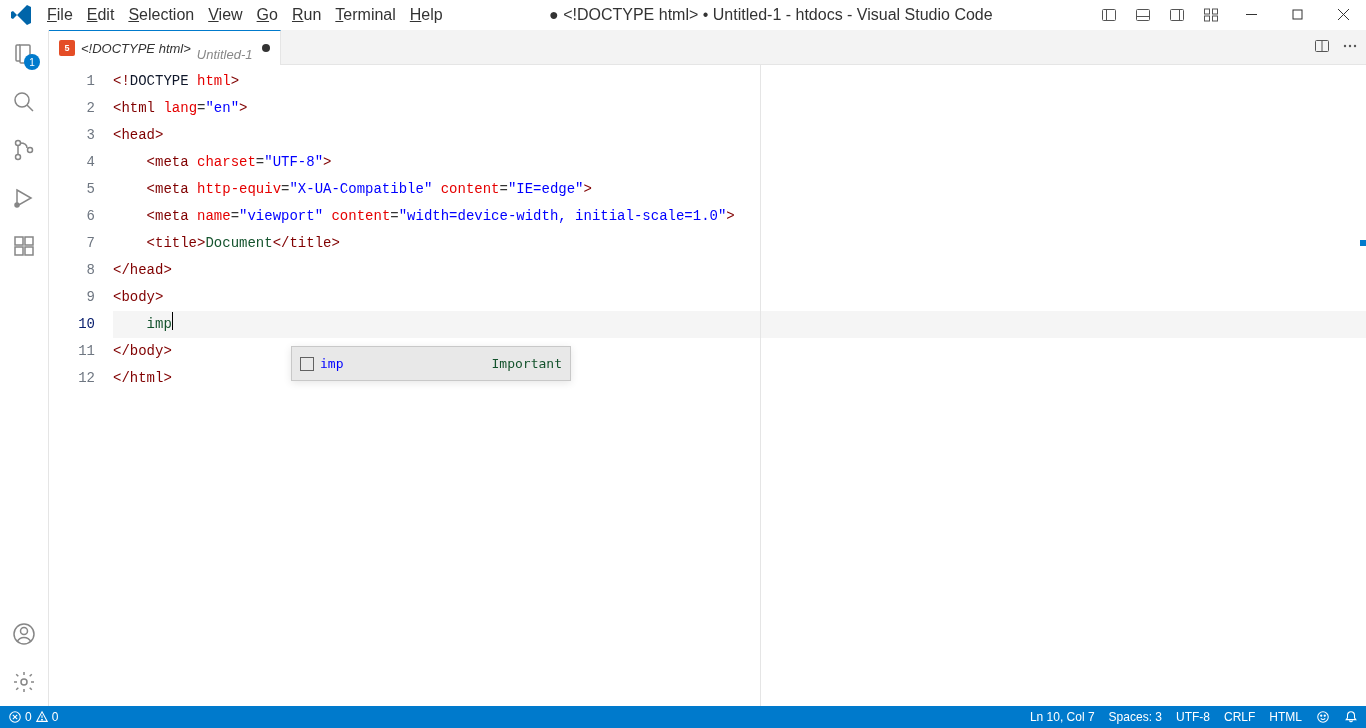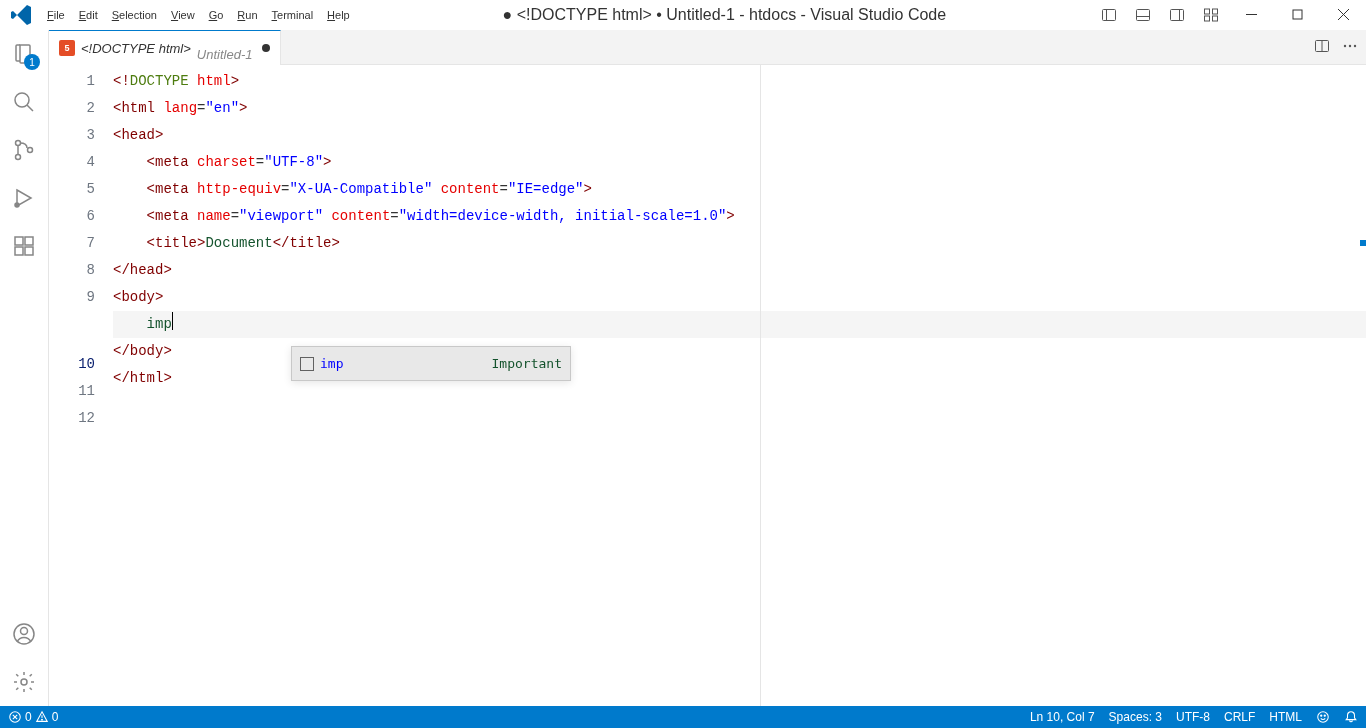--- a/index.html
+++ b/index.html
@@ -1,20 +1,20 @@
 <!DOCTYPE html>
 <html><head>
 <meta charset="utf-8">
 <style>
 * { margin: 0; padding: 0; box-sizing: border-box; }
 body { font-family: "Segoe UI", -apple-system, sans-serif; font-size: 13px; color: #333; background: #fff; overflow: hidden; width: 1366px; height: 728px; }
 .titlebar { height: 30px; display: flex; align-items: center; background: #fff; border-bottom: 1px solid transparent; }
 .menubar { display: flex; align-items: center; height: 100%; padding-left: 4px; }
 .vscode-icon { width: 24px; height: 24px; margin: 0 6px; display: flex; align-items: center; justify-content: center; }
-.menu-item { padding: 0 7px; height: 100%; display: flex; align-items: center; cursor: default; font-size: 11px; color: #333; }
+.menu-item { padding: 0 7px; height: 100%; display: flex; align-items: center; cursor: default; font-size: 16px; color: #333; }
 .mnemonic { text-decoration: underline; }
 .title-center { flex: 1; text-align: center; font-size: 16px; color: #333; }
 .title-right { display: flex; align-items: center; height: 100%; }
 .layout-icon { width: 34px; height: 100%; display: flex; align-items: center; justify-content: center; color: #555; }
 .layout-icon svg { width: 16px; height: 16px; }
 .win-control { width: 46px; height: 100%; display: flex; align-items: center; justify-content: center; color: #333; }
 .win-control svg { width: 11px; height: 11px; }
 
 .main { display: flex; height: 676px; }
 .activitybar { width: 48px; background: #fff; border-right: 0; display: flex; flex-direction: column; }
@@ -30,30 +30,30 @@
 .tab-label1 { color: #333; font-style: italic; }
 .tab-label2 { color: #888; font-style: italic; margin-top: 12px; }
 .tab-dirty { width: 8px; height: 8px; background: #333; border-radius: 50%; margin-left: 4px; }
 .tabs-spacer { flex: 1; }
 .tabs-actions { display: flex; align-items: center; padding-right: 8px; gap: 12px; color: #555; }
 .tabs-actions svg { width: 16px; height: 16px; }
 
 .editor-body { flex: 1; display: flex; position: relative; }
 .gutter { width: 64px; text-align: right; padding-right: 18px; font-family: Consolas, "Courier New", monospace; font-size: 14px; color: #237893; line-height: 27px; padding-top: 3px; }
 .gutter .ln { color: #6e7681; }
-.gutter .ln.active { color: #0b216f; margin-top: 40px; }
+.gutter .ln.active { color: #0b216f; }
 .code { flex: 1; font-family: Consolas, "Courier New", monospace; font-size: 14px; line-height: 27px; padding-top: 3px; position: relative; }
 .code-line { white-space: pre; height: 27px; }
 .code-line.active-line { background: #f5f5f5; }
 .t-punc { color: #800000; }
 .t-tag { color: #800000; }
 .t-attr { color: #e50000; }
 .t-str { color: #0000ff; }
 .t-txt { color: #14532d; }
-.t-doctype { color: #4d7c0f; }
+.t-doctype { color: #0f172a; }
 .cursor { display: inline-block; width: 1px; height: 18px; background: #000; vertical-align: text-bottom; margin-bottom: 2px; }
 
 .split-line { position: absolute; left: 760px; top: 65px; bottom: 22px; width: 1px; background: #e5e5e5; }
 
 .suggest { position: absolute; left: 178px; top: 281px; background: #f3f3f3; border: 1px solid #c8c8c8; font-family: Consolas, monospace; font-size: 13px; min-width: 280px; box-shadow: 0 2px 8px rgba(0,0,0,0.1); z-index: 10; }
 .suggest-row { display: flex; align-items: center; padding: 3px 8px; background: #e8e8e8; }
 .suggest-icon { width: 14px; height: 14px; border: 1px solid #616161; margin-right: 6px; }
 .suggest-label { color: #0000ff; font-weight: 500; }
 .suggest-desc { margin-left: auto; color: #14532d; padding-left: 40px; }
 

